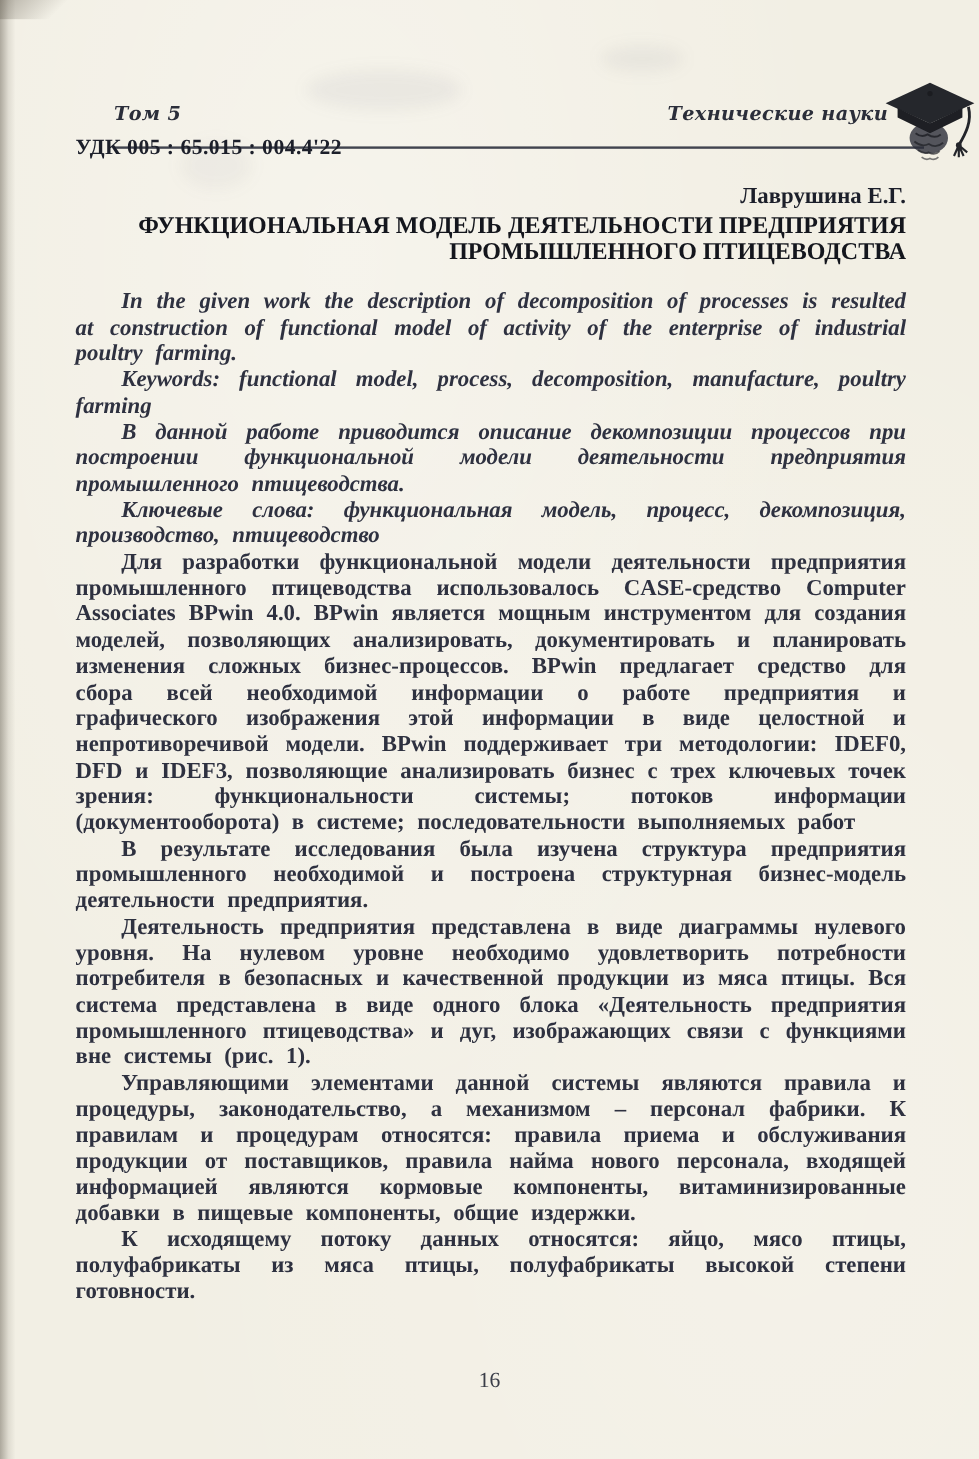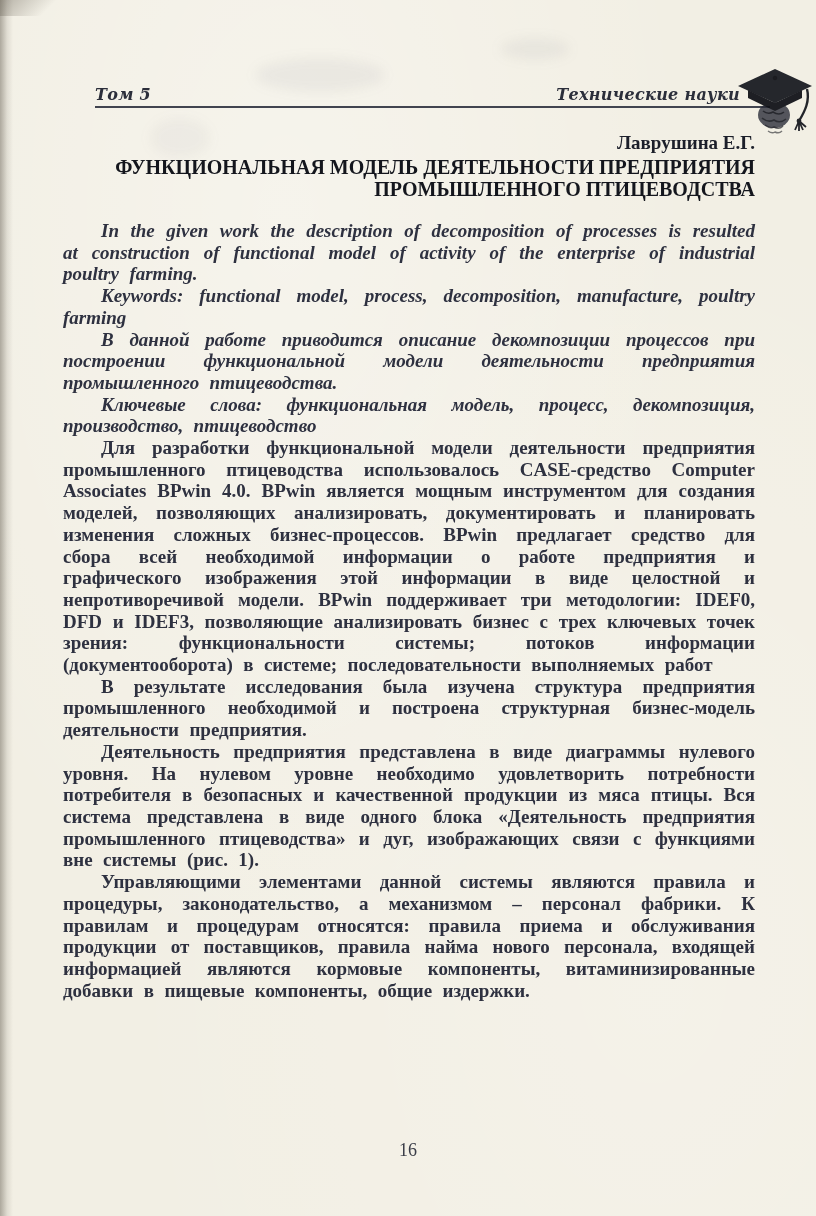--- a/index.html
+++ b/index.html
@@ -28,21 +28,21 @@
     position:absolute;border-radius:50%;
     background:rgba(96,102,118,0.07);filter:blur(6px);
   }
   .smudge.s1{left:255px;top:58px;width:130px;height:34px;}
   .smudge.s2{left:500px;top:38px;width:70px;height:22px;}
   .smudge.s3{left:150px;top:118px;width:60px;height:40px;background:rgba(96,102,118,0.05);}
 
   .header{
     position:absolute;left:95px;right:46px;top:70px;height:34px;
     display:flex;justify-content:space-between;align-items:flex-end;
-    border-bottom:2px solid #41444f;padding-bottom:2px;
+    border-bottom:2px solid #41444f;padding-bottom:18px;
   }
   .header .script{
     font-family:"DejaVu Serif", serif;
     font-style:italic;font-weight:bold;font-size:16px;color:#2b2e3a;
     letter-spacing:0.3px;
   }
   .header .right{margin-right:30px;margin-top:48px;}
 
   .cap{position:absolute;top:64px;right:1px;width:80px;height:82px;opacity:0.93;}
 
@@ -94,30 +94,32 @@
     <polygon points="40,4 77,21 40,38 3,21" fill="#16181f"></polygon>
     <polygon points="13,25 40,38 67,25 67,33 40,46 13,33" fill="#0e1016"></polygon>
     <circle cx="40" cy="13" r="2.2" fill="#0b0d12"></circle>
 
     <path d="M72 24 C 75 36, 70 46, 64 56" stroke="#14161d" stroke-width="2.4" fill="none"></path>
     <path d="M64 56 l-4 9 M64 56 l0 10 M64 56 l4 9 M64 56 l7 6" stroke="#14161d" stroke-width="1.8" fill="none"></path>
     <circle cx="64" cy="56" r="2.4" fill="#14161d"></circle>
   </svg>
 
   <div class="content">
+    <div class="udc">УДК 005 : 65.015 : 004.4'22</div>
     <div class="author">Лаврушина Е.Г.</div>
     <div class="title">ФУНКЦИОНАЛЬНАЯ МОДЕЛЬ ДЕЯТЕЛЬНОСТИ ПРЕДПРИЯТИЯ ПРОМЫШЛЕННОГО ПТИЦЕВОДСТВА</div>
 
     <div class="body">
         <p class="para italic">In the given work the description of decomposition of processes is resulted at construction of functional model of activity of the enterprise of industrial poultry farming.</p>
         <p class="para italic">Keywords: functional model, process, decomposition, manufacture, poultry farming</p>
         <p class="para italic">В данной работе приводится описание декомпозиции процессов при построении функциональной модели деятельности предприятия промышленного птицеводства.</p>
         <p class="para italic">Ключевые слова: функциональная модель, процесс, декомпозиция, производство, птицеводство</p>
         <p class="para">Для разработки функциональной модели деятельности предприятия промышленного птицеводства использовалось CASE-средство Computer Associates BPwin 4.0. BPwin является мощным инструментом для создания моделей, позволяющих анализировать, документировать и планировать изменения сложных бизнес-процессов. BPwin предлагает средство для сбора всей необходимой информации о работе предприятия и графического изображения этой информации в виде целостной и непротиворечивой модели. BPwin поддерживает три методологии: IDEF0, DFD и IDEF3, позволяющие анализировать бизнес с трех ключевых точек зрения: функциональности системы; потоков информации (документооборота) в системе; последовательности выполняемых работ</p>
         <p class="para">В результате исследования была изучена структура предприятия промышленного необходимой и построена структурная бизнес-модель деятельности предприятия.</p>
         <p class="para">Деятельность предприятия представлена в виде диаграммы нулевого уровня. На нулевом уровне необходимо удовлетворить потребности потребителя в безопасных и качественной продукции из мяса птицы. Вся система представлена в виде одного блока «Деятельность предприятия промышленного птицеводства» и дуг, изображающих связи с функциями вне системы (рис. 1).</p>
         <p class="para">Управляющими элементами данной системы являются правила и процедуры, законодательство, а механизмом – персонал фабрики. К правилам и процедурам относятся: правила приема и обслуживания продукции от поставщиков, правила найма нового персонала, входящей информацией являются кормовые компоненты, витаминизированные добавки в пищевые компоненты, общие издержки.</p>
+        <p class="para">К исходящему потоку данных относятся: яйцо, мясо птицы, полуфабрикаты из мяса птицы, полуфабрикаты высокой степени готовности.</p>
       </div>
   </div>
 
   <div class="page-num">16</div>
 
 </div>
 
 </body></html>

